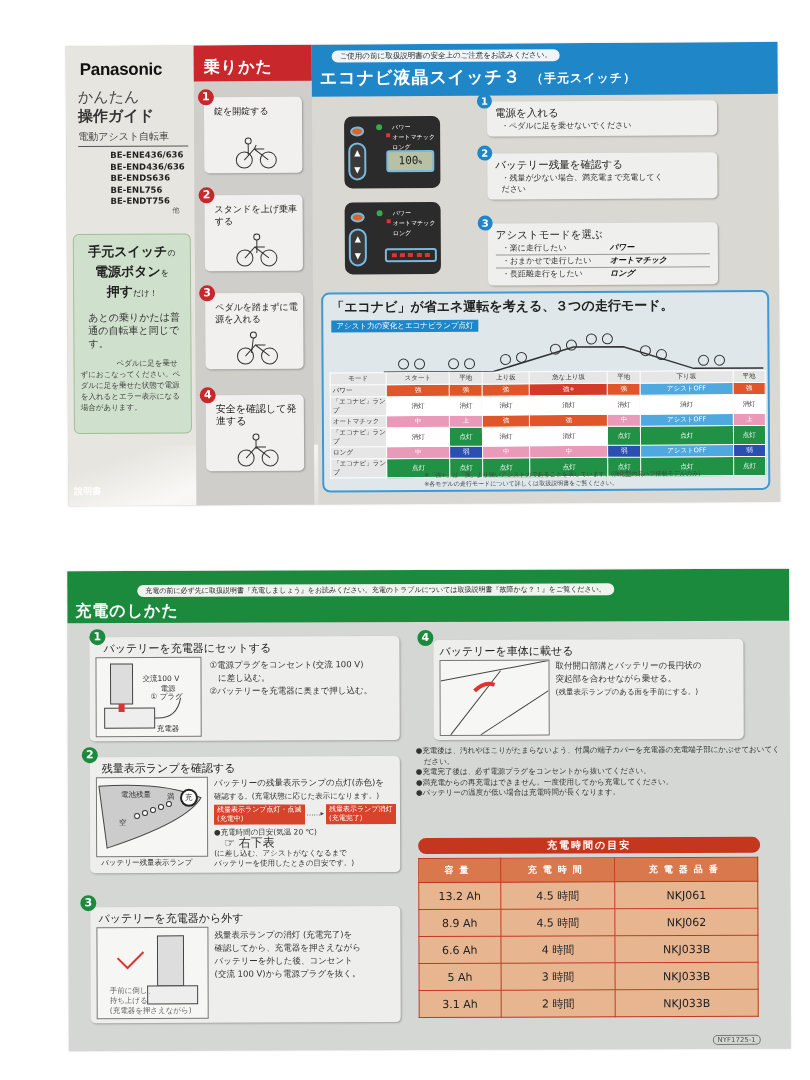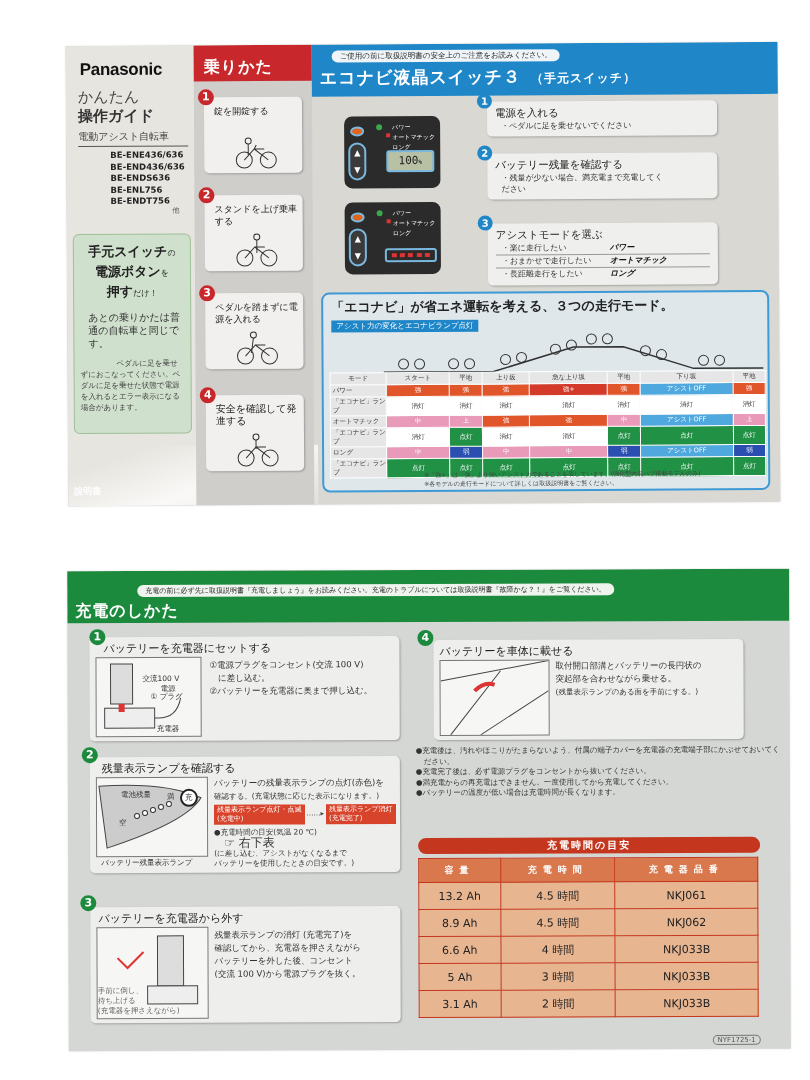--- a/index.html
+++ b/index.html
@@ -429,21 +429,21 @@
 
   <div class="cstep" style="left:22px; top:336px; width:310px; height:116px">
     <div class="num" style="left:-10px; top:-12px">3</div>
     <div class="h" style="left:8px">バッテリーを充電器から外す</div>
     <div class="illus" style="width:112px; height:92px">
       <svg width="110" height="90" viewBox="0 0 110 90">
           <rect x="60" y="8" width="26" height="50" fill="#ddd" stroke="#444"></rect>
           <rect x="50" y="58" width="50" height="18" fill="#eee" stroke="#444"></rect>
           <path d="M20 30 L30 40 L46 24" stroke="#d33" stroke-width="2" fill="none"></path>
         </svg>
-      <span class="illus-label" style="left:0; top:58px; white-space:pre-line; color:#666">手前に倒し、
+      <span class="illus-label" style="left:12px; top:58px; white-space:pre-line; color:#666">手前に倒し、
 持ち上げる
 (充電器を押さえながら)</span>
     </div>
     <div class="txt" style="left:124px; top:22px">
       <div>残量表示ランプの消灯 (充電完了)を</div>
       <div>確認してから、充電器を押さえながら</div>
       <div>バッテリーを外した後、コンセント</div>
       <div>(交流 100 V)から電源プラグを抜く。</div>
     </div>
   </div>

